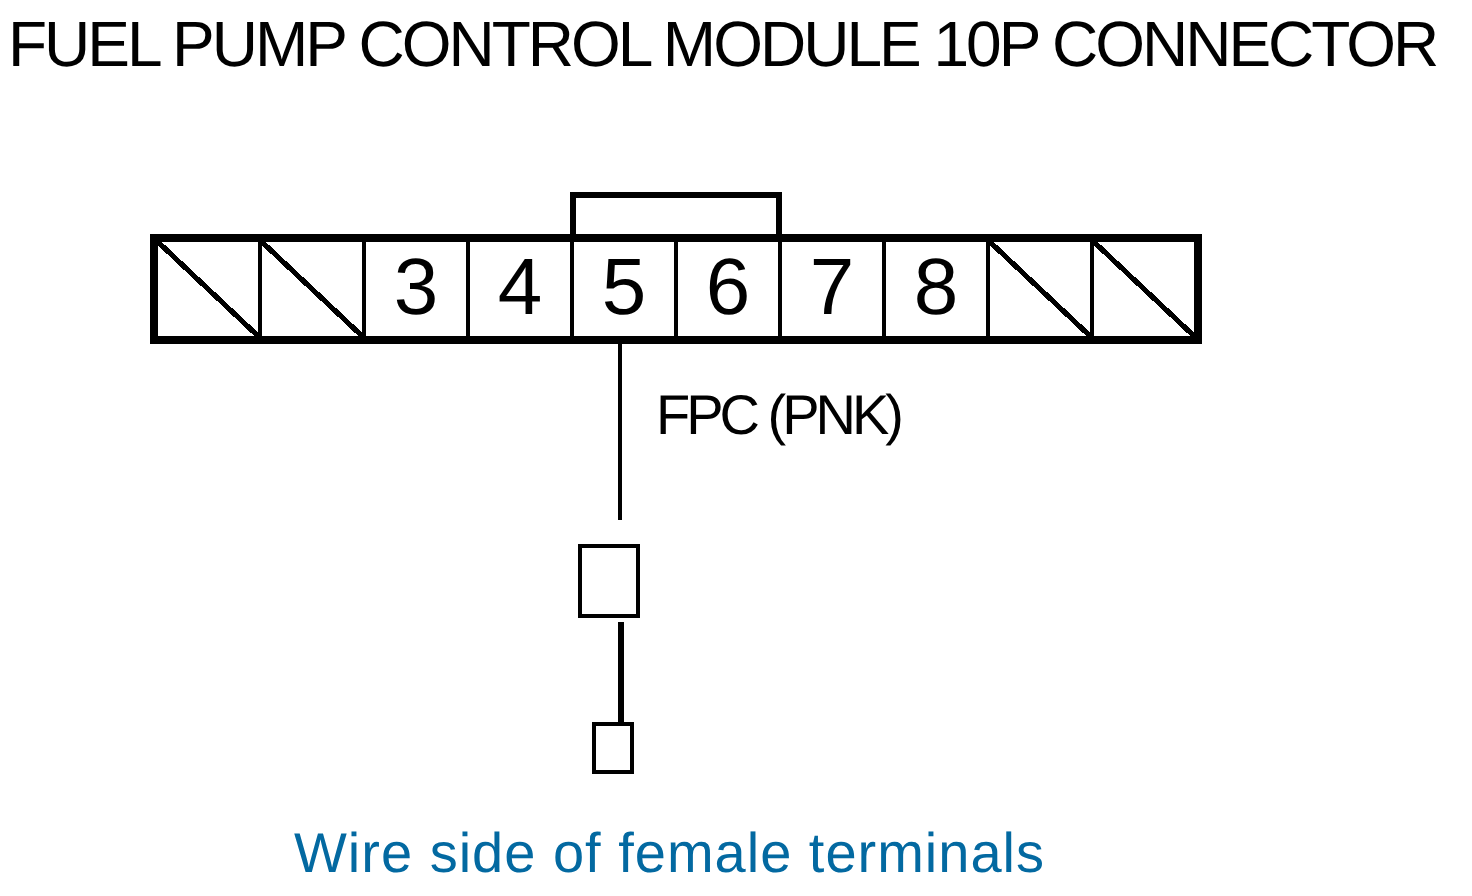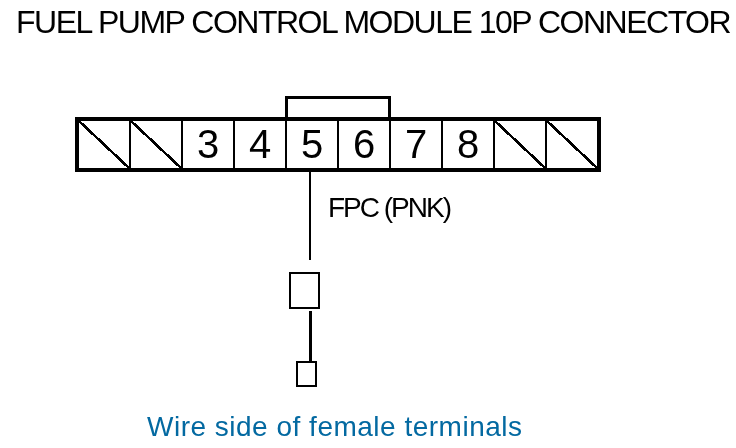--- a/index.html
+++ b/index.html
@@ -17,21 +17,20 @@
     overflow: hidden;
   }
   .diagram-title {
     position: absolute;
     left: 4px;
     top: 4px;
     font-size: 32px;
     letter-spacing: -1.5px;
     white-space: nowrap;
     color: #000;
-    margin-left: 12px;
   }
   
   .connector {
     position: absolute;
     left: 75px;
     top: 117px;
     width: 526px;
     height: 55px;
     border: 4px solid #000;
     box-sizing: border-box;

